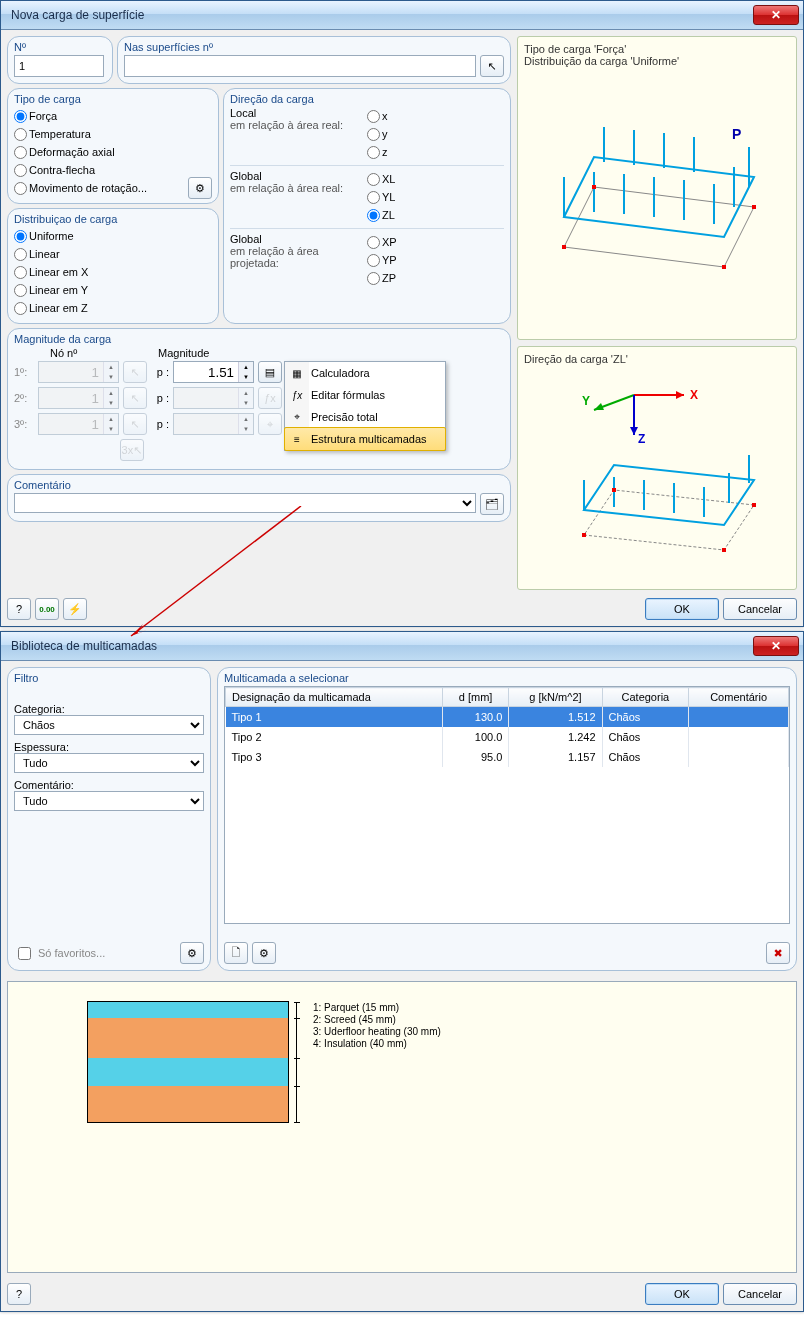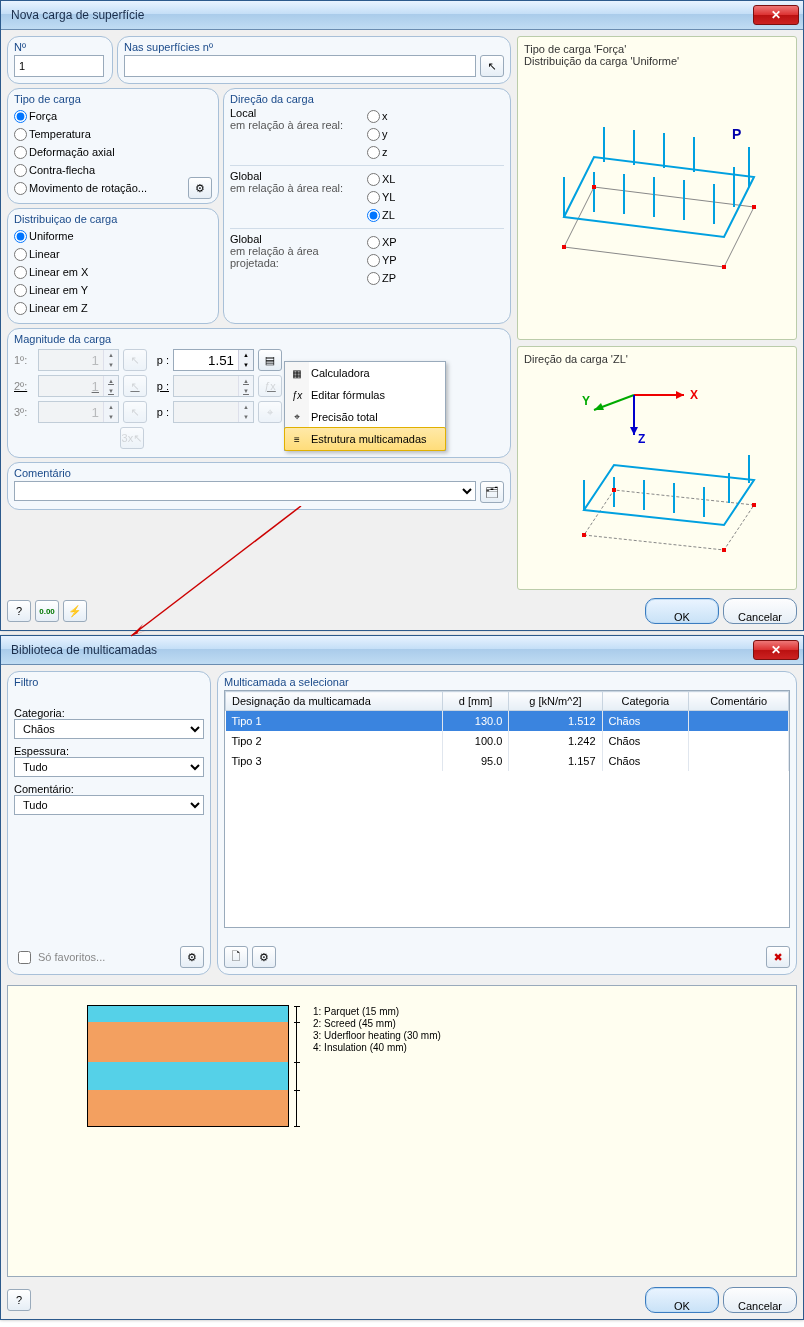--- a/index.html
+++ b/index.html
@@ -144,24 +144,24 @@
   align-items:center;
   justify-content:center;
   background:#eef2f8;
   cursor:pointer;
 }
 .dlgbtn {
   height: 22px;
   min-width: 74px;
   border: 1px solid #6a8cb0;
   background: linear-gradient(#fdfdfe,#e6eef6);
-  border-radius: 10px;
+  border-radius: 3px;
   font-size: 11px;
   cursor: pointer;
-  padding: 12px 10px;
+  padding: 0 10px;
 }
 .dlgbtn.ok {
   border: 1px solid #3a7cc0;
   background: linear-gradient(#eaf4ff,#c9e2f7);
   box-shadow: inset 0 0 0 1px #bfdcf5;
 }
 .menu {
   position: absolute;
   background: linear-gradient(to right,#f6f6f6 0,#f6f6f6 24px,#fff 24px,#fff 100%);
   border: 1px solid #9ab;
@@ -364,20 +364,25 @@
                     <input type="radio" name="dir" style="">
                     <span>ZP</span>
                   </div>
               </div>
             </div>
           </div>
         </div>
 
         <div class="group" style="position:relative;">
           <div class="group-label">Magnitude da carga</div>
+          <div style="display:flex;gap:14px;">
+            <div style="width:22px;"></div>
+            <div style="width:94px;">Nó nº</div>
+            <div>Magnitude</div>
+          </div>
 
           <div style="display:flex;align-items:center;gap:4px;height:26px;">
             <span style="width:20px;color:#888;">1º:</span>
             <div class="spinner" style="opacity:.55">
                 <input disabled="" value="1" style="">
                 <div class="updn">
                   <div>▲</div>
                   <div>▼</div>
                 </div>
               </div>
@@ -386,21 +391,21 @@
             <div class="spinner">
                 <input value="1.51" style="">
                 <div class="updn">
                   <div>▲</div>
                   <div>▼</div>
                 </div>
               </div>
             <button class="iconbtn">▤</button>
           </div>
 
-          <div style="display:flex;align-items:center;gap:4px;height:26px;text-decoration:underline;">
+          <div style="display:flex;align-items:center;gap:4px;height:26px;">
             <span style="width:20px;color:#888;">2º:</span>
             <div class="spinner" style="opacity:.55">
                 <input disabled="" value="1" style="">
                 <div class="updn">
                   <div>▲</div>
                   <div>▼</div>
                 </div>
               </div>
             <button class="iconbtn" disabled="">↖</button>
             <span style="width:18px;text-align:right;">p :</span>

